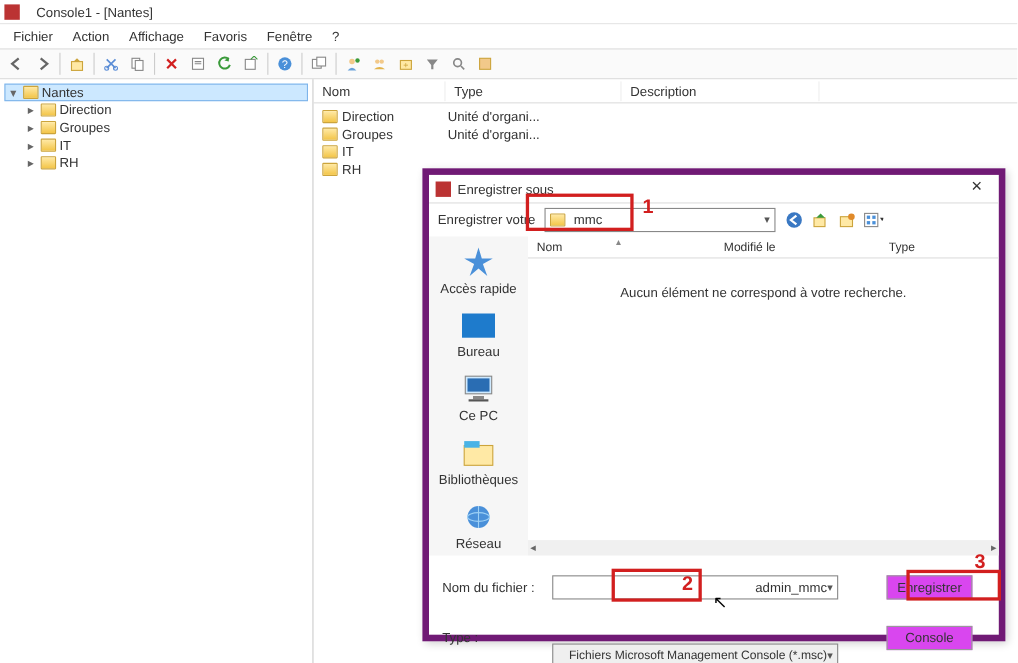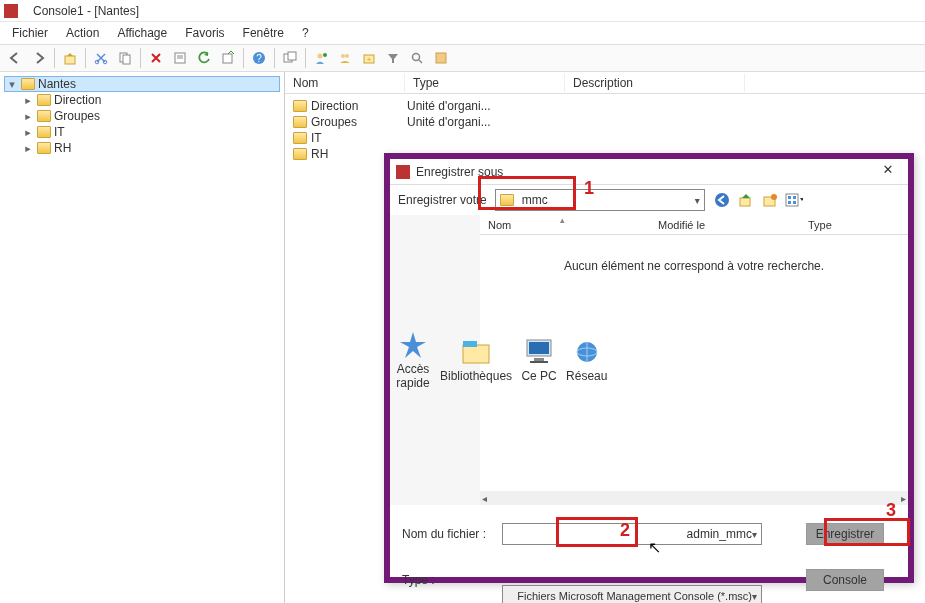--- a/index.html
+++ b/index.html
@@ -29,33 +29,33 @@
 .dialog { position: absolute; left: 384px; top: 153px; width: 530px; height: 430px; background: #fff; border: 6px solid #701a75; box-shadow: 2px 2px 8px rgba(0,0,0,0.2); }
 .dlg-title { height: 26px; display: flex; align-items: center; justify-content: space-between; padding: 0 6px; border-bottom: 1px solid #ddd; }
 .dlg-title-left { display: flex; align-items: center; gap: 6px; }
 .close-x { width: 28px; height: 20px; text-align: center; font-size: 13px; cursor: pointer; }
 .dlg-toolbar { height: 30px; display: flex; align-items: center; padding: 4px 8px; gap: 8px; }
 .save-in-combo { height: 22px; border: 1px solid #888; display: flex; align-items: center; padding: 0 4px; gap: 4px; width: 210px; background: #fff; justify-content: space-between; }
 .save-in-combo .fldr { display:flex; align-items:center; gap:8px;}
 .nav-icons { display: flex; align-items: center; gap: 6px; }
 .nav-icons span { width: 18px; height: 18px; display: inline-flex; align-items: center; justify-content: center; cursor: pointer; }
 .dlg-body { display: flex; height: 290px; }
-.places { width: 90px; background: #f6f6f6; display: flex; flex-direction: row; align-items: center; padding: 4px 2px; gap: 4px; }
+.places { width: 90px; background: #f6f6f6; display: flex; flex-direction: column; align-items: center; padding: 4px 2px; gap: 4px; }
 .place { width: 80px; text-align: center; padding: 4px 2px; cursor: pointer; }
 .place .pic { width: 38px; height: 30px; margin: 0 auto 2px; display: flex; align-items: center; justify-content: center; }
 .filelist { flex: 1; position: relative; }
 .fl-headers { display: flex; height: 20px; border-bottom: 1px solid #ddd; align-items: center; font-size: 11px; }
 .fl-headers div { padding: 2px 8px; }
 .fl-headers .sort { font-size: 9px; color: #888; }
 .empty-msg { text-align: center; margin-top: 24px; color: #333; font-size: 12px; }
 .scroll-band { position: absolute; bottom: 0; left: 0; right: 0; height: 14px; background: #f0f0f0; display: flex; align-items: center; justify-content: space-between; padding: 0 2px; font-size: 10px; color: #666; }
 .dlg-bottom { padding: 18px 12px; display: grid; grid-template-columns: 90px 1fr 90px; gap: 8px 10px; align-items: center; }
 .combo { height: 22px; border: 1px solid #888; background: #fff; display: flex; align-items: center; justify-content: flex-end; padding: 0 4px; width: 260px; }
 .combo.type { background: #efefef; margin-top: 32px; }
-.btn { height: 22px; border: 1px solid #999; background: #a3a3a3; display: flex; align-items: center; justify-content: center; cursor: pointer; width: 78px; }
+.btn { height: 22px; border: 1px solid #999; background: #d946ef; display: flex; align-items: center; justify-content: center; cursor: pointer; width: 78px; }
 .red-box { position: absolute; border: 3px solid #d21f1f; pointer-events: none; }
 .anno { position: absolute; color: #d21f1f; font-weight: bold; font-size: 18px; font-family: Arial; pointer-events: none; }
 .cursor { position: absolute; font-size: 16px; color: #000; pointer-events: none; }
 svg { display: block; }
 </style>
 </head>
 <body>
 
 <div class="title-bar">
   <span class="app-icon"></span>
@@ -306,40 +306,48 @@
       <div class="place">
         <div class="pic">
             <svg width="30" height="30">
               <path d="M15 2 L18 12 L28 12 L19 17 L23 28 L15 21 L7 28 L11 17 L2 12 L12 12 Z" fill="#4a90d9"></path>
             </svg>
           </div>
         <div>Accès rapide</div>
       </div>
       <div class="place">
         <div class="pic">
-            <svg width="34" height="30">
-              <rect x="4" y="8" width="26" height="18" fill="#ffe9a5" stroke="#cca43b"></rect>
-              <rect x="4" y="4" width="14" height="6" fill="#49b3e6"></rect>
+            <svg width="34" height="26">
+              <rect x="2" y="2" width="30" height="22" fill="#1e7bcc"></rect>
             </svg>
           </div>
-        <div>Bibliothèques</div>
+        <div>Bureau</div>
       </div>
       <div class="place">
         <div class="pic">
             <svg width="34" height="28">
               <rect x="5" y="2" width="24" height="16" fill="#cfeaff" stroke="#888"></rect>
               <rect x="7" y="4" width="20" height="12" fill="#2a6db3"></rect>
               <rect x="12" y="20" width="10" height="3" fill="#888"></rect>
               <rect x="8" y="23" width="18" height="2" fill="#555"></rect>
             </svg>
           </div>
         <div>Ce PC</div>
       </div>
       <div class="place">
         <div class="pic">
+            <svg width="34" height="30">
+              <rect x="4" y="8" width="26" height="18" fill="#ffe9a5" stroke="#cca43b"></rect>
+              <rect x="4" y="4" width="14" height="6" fill="#49b3e6"></rect>
+            </svg>
+          </div>
+        <div>Bibliothèques</div>
+      </div>
+      <div class="place">
+        <div class="pic">
             <svg width="34" height="26">
               <circle cx="17" cy="13" r="10" fill="#4a90d9"></circle>
               <ellipse cx="17" cy="13" rx="10" ry="4" fill="none" stroke="#9dd0f5"></ellipse>
               <line x1="17" y1="3" x2="17" y2="23" stroke="#9dd0f5"></line>
             </svg>
           </div>
         <div>Réseau</div>
       </div>
     </div>
 

